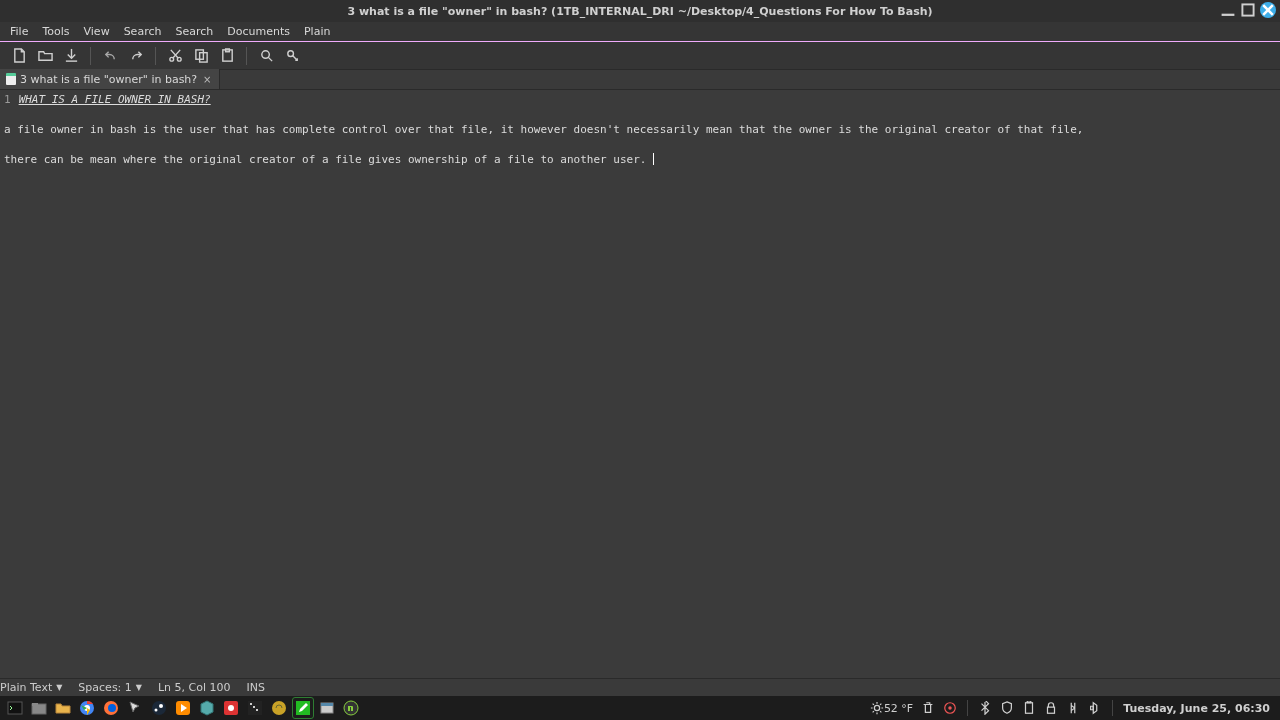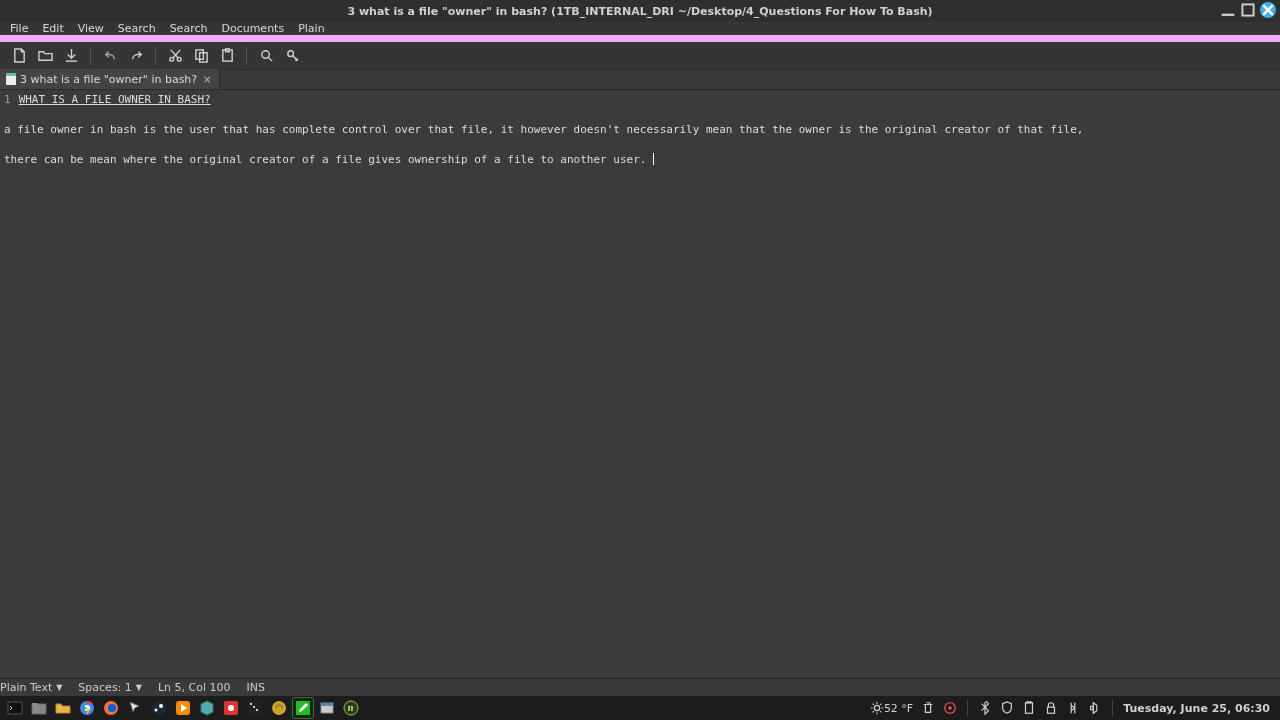--- a/index.html
+++ b/index.html
@@ -3,38 +3,38 @@
 <meta charset="utf-8">
 <style>
   * { margin: 0; padding: 0; box-sizing: border-box; }
   html, body { width: 1280px; height: 720px; overflow: hidden; font-family: "DejaVu Sans", "Liberation Sans", sans-serif; background: #353535; color: #d8d8d8; }
   
   .titlebar { height: 22px; background: #2f2f2f; display: flex; align-items: center; justify-content: center; position: relative; font-size: 11px; font-weight: bold; color: #d0d0d0; }
   .titlebar .controls { position: absolute; right: 4px; top: 2px; display: flex; gap: 4px; align-items: center; }
   .win-btn { width: 16px; height: 16px; display: flex; align-items: center; justify-content: center; font-size: 11px; color: #cfcfcf; cursor: default; }
   .win-close { width: 16px; height: 16px; border-radius: 50%; background: #3daee9; color: #fff; display: flex; align-items: center; justify-content: center; font-size: 10px; line-height: 1; }
   
-  .menubar { height: 20px; background: #353535; display: flex; align-items: center; padding: 0 4px; font-size: 11px; gap: 2px; border-bottom: 7px solid #f0abfc; }
+  .menubar { height: 20px; background: #353535; display: flex; align-items: center; padding: 0 4px; font-size: 11px; gap: 2px; border-bottom: 1px solid #f0abfc; }
   .menubar .menu-item { padding: 2px 6px; color: #d8d8d8; }
   
   .toolbar { height: 28px; background: #353535; display: flex; align-items: center; padding: 0 6px; gap: 0; border-bottom: 1px solid #2a2a2a; }
   .tool-btn { width: 26px; height: 24px; display: flex; align-items: center; justify-content: center; color: #cfcfcf; }
   .tool-sep { width: 1px; height: 18px; background: #555; margin: 0 6px; }
   .tool-btn svg { width: 15px; height: 15px; stroke: #cfcfcf; fill: none; stroke-width: 1.5; }
   .tool-btn.dim svg { opacity: 0.75; }
   
   .tabbar { height: 20px; background: #3a3a3a; display: flex; align-items: flex-end; font-size: 11px; border-bottom: 1px solid #2a2a2a; }
   .tab { height: 20px; background: #444; padding: 0 6px 0 6px; display: flex; align-items: center; gap: 4px; border-right: 1px solid #2a2a2a; color: #d8d8d8; }
   .tab .doc-glyph { width: 10px; height: 12px; background: linear-gradient(to bottom, #5c9 0 3px, #eee 3px); border-radius: 1px; display:inline-block; }
   .tab .close { width: 12px; height: 12px; font-size: 10px; color: #bbb; display: flex; align-items: center; justify-content: center; }
   
   .editor { position: relative; height: calc(720px - 22px - 20px - 28px - 20px - 18px - 24px); background: #3b3b3b; font-family: "DejaVu Sans Mono","Liberation Mono",monospace; font-size: 11px; color: #dcdcdc; overflow: hidden; }
   .editor pre { padding: 2px 4px; white-space: pre; line-height: 15px; }
   .editor .line-no { color: #9a9a9a; display:inline-block; width: 8px; }
-  .editor .underline { text-decoration: underline; text-decoration-style: solid; text-decoration-color: #dcdcdc; }
+  .editor .underline { text-decoration: underline; text-decoration-style: solid; text-decoration-color: #dcdcdc; font-style: italic; }
   .cursor { display:inline-block; width: 1px; height: 12px; background: #fff; vertical-align: -2px; }
   
   .statusbar { height: 18px; background: #3a3a3a; display: flex; align-items: center; font-size: 11px; color: #ccc; border-top: 1px solid #2a2a2a; }
   .statusbar .left { display: flex; align-items: center; gap: 6px; padding-left: 6px; flex: 1; }
   .statusbar .stop-sq { width: 10px; height: 10px; border: 1px solid #bbb; display:inline-block; }
   .statusbar .right { display: flex; align-items: center; gap: 16px; padding-right: 20px; }
   .status-combo { display:flex; align-items:center; gap:4px; }
   .status-combo .tri { font-size: 8px; }
   
   .taskbar { height: 24px; background: #1c1c1c; display: flex; align-items: center; font-size: 11px; color: #cfcfcf; }
@@ -69,21 +69,21 @@
       <svg viewBox="0 0 10 10">
           <line x1="2" y1="2" x2="8" y2="8" stroke="#fff" stroke-width="1.6"></line>
           <line x1="8" y1="2" x2="2" y2="8" stroke="#fff" stroke-width="1.6"></line>
         </svg>
     </div>
   </div>
 </div>
 
 <div class="menubar">
   <div class="menu-item">File</div>
-  <div class="menu-item">Edit</div>
+  <div class="menu-item">Tools</div>
   <div class="menu-item">View</div>
   <div class="menu-item">Search</div>
   <div class="menu-item">Search</div>
   <div class="menu-item">Documents</div>
   <div class="menu-item">Plain</div>
 </div>
 
 <div class="toolbar">
   <div class="tool-btn">
       <svg viewBox="0 0 16 16">

